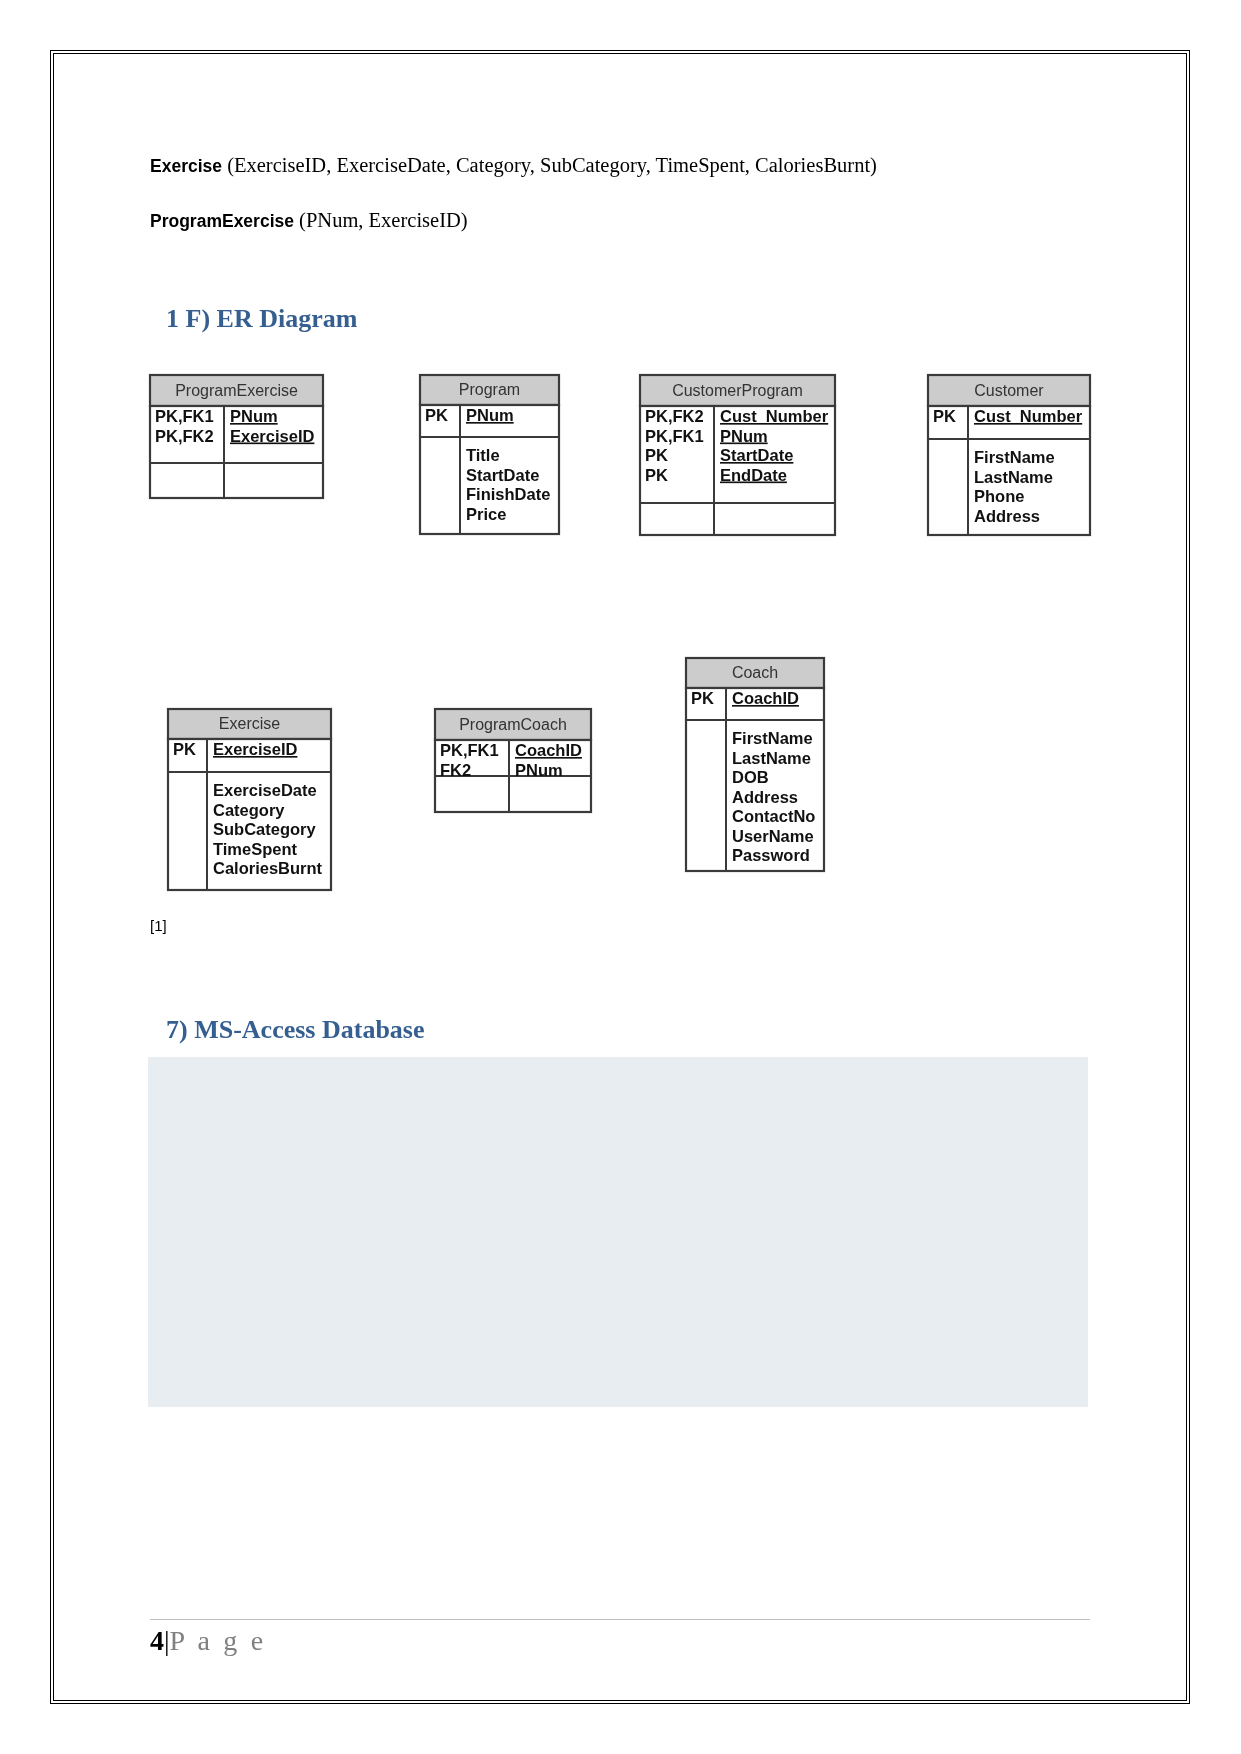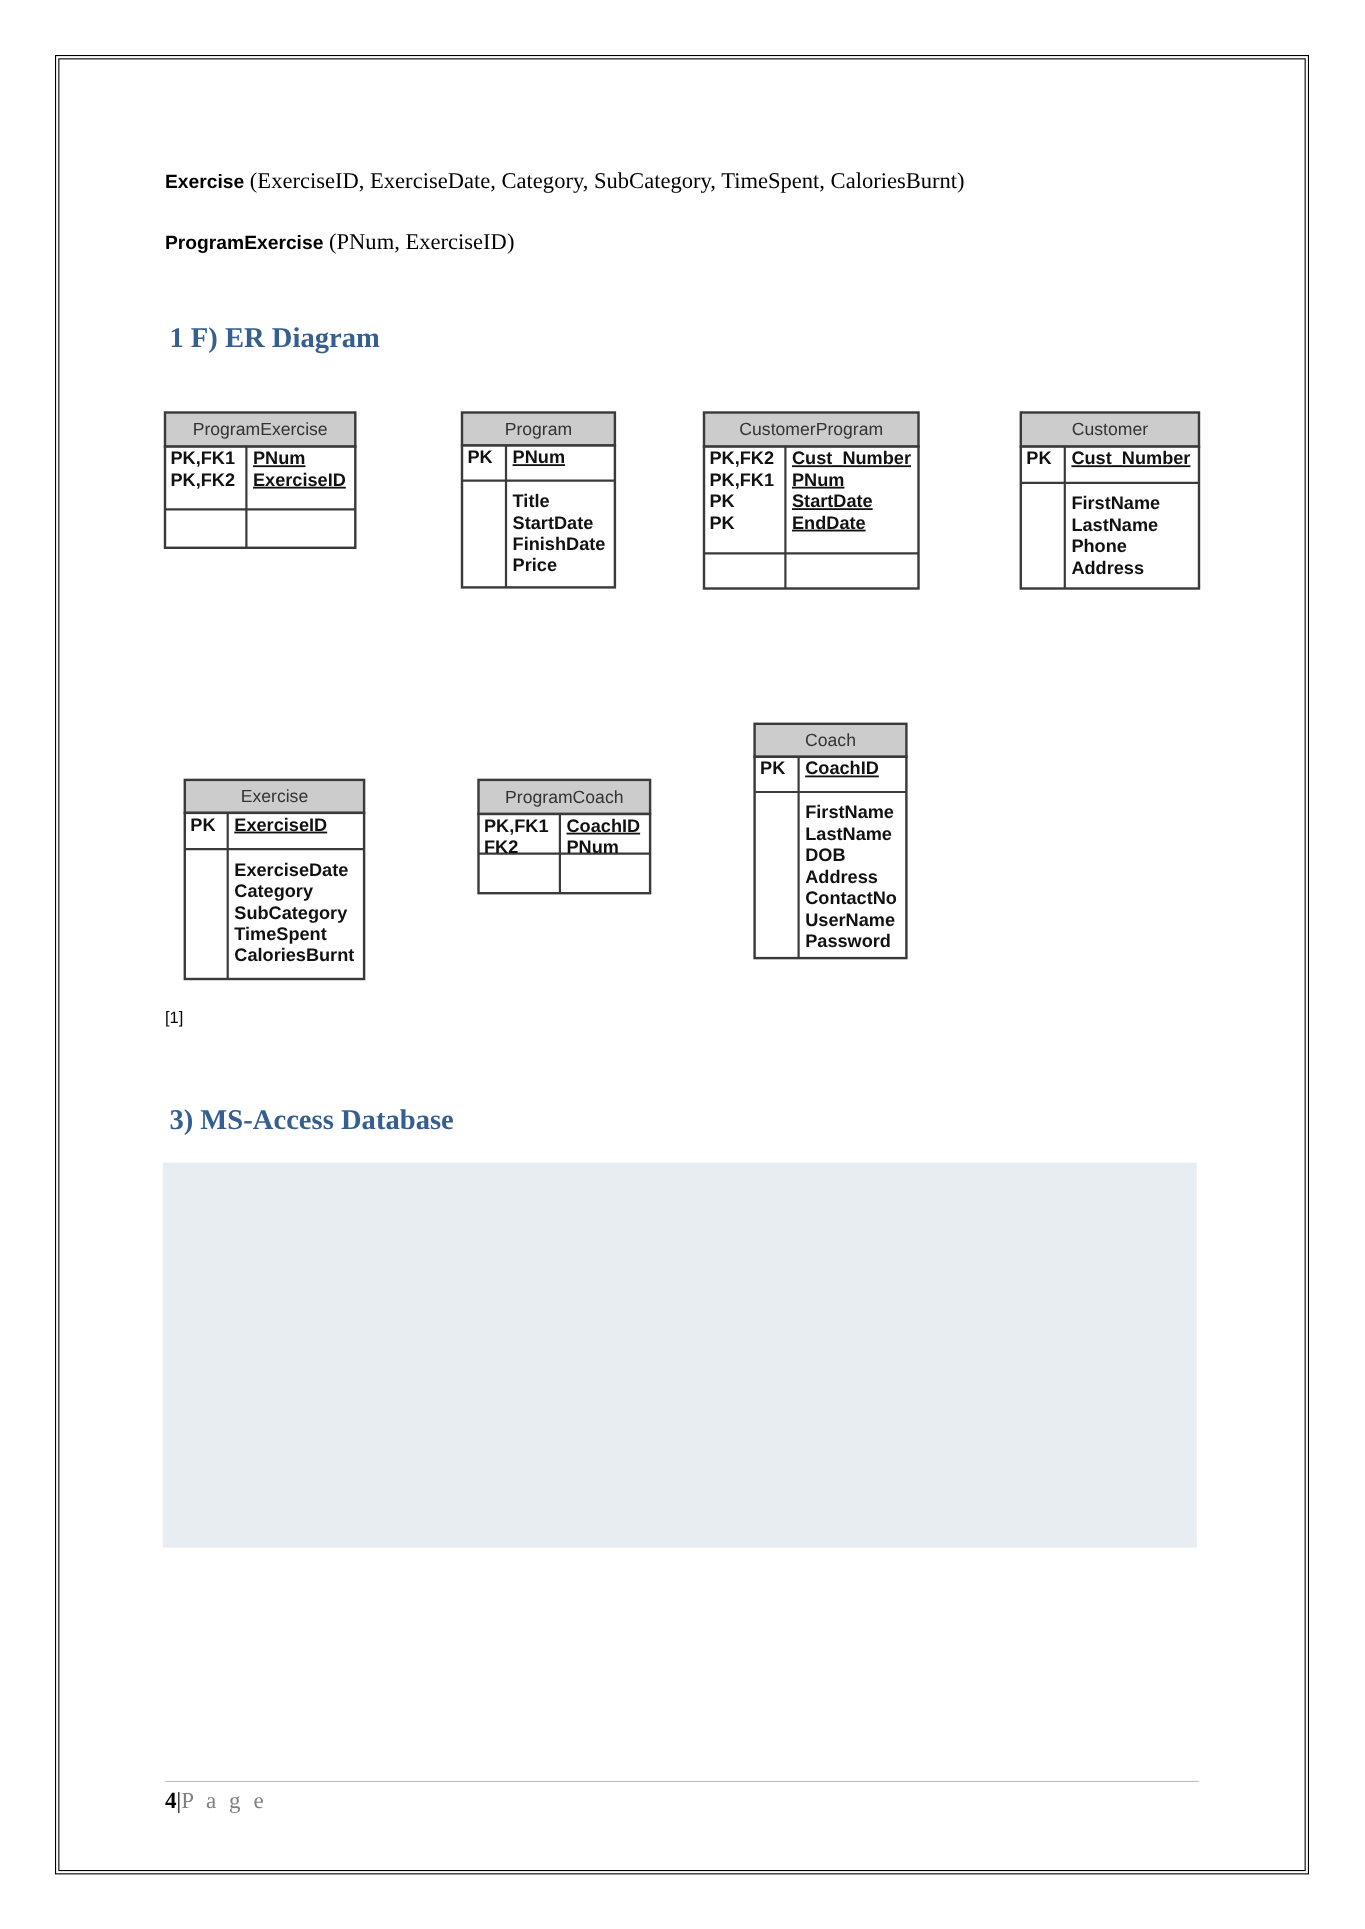--- a/index.html
+++ b/index.html
@@ -7,27 +7,27 @@
        font-family:"Liberation Serif",serif;-webkit-font-smoothing:antialiased;}
   .pg-border{position:absolute;left:50px;top:50px;width:1140px;height:1654px;
        border:1.3px solid #000;box-sizing:border-box;}
   .pg-border-inner{position:absolute;left:53px;top:53px;width:1134px;height:1648px;
        border:1.1px solid #000;box-sizing:border-box;}
 
   .para{position:absolute;font-size:20.5px;line-height:1.25;color:#000;white-space:nowrap;}
   .para b{font-family:"Liberation Sans",sans-serif;font-weight:bold;font-size:17.5px;}
   .u{text-underline-offset:2.5px;}
 
-  h2.heading{position:absolute;margin:4px;font-family:"Liberation Serif",serif;
+  h2.heading{position:absolute;margin:16px;font-family:"Liberation Serif",serif;
        font-weight:bold;font-size:26px;color:#365F91;white-space:nowrap;}
 
   .cite{position:absolute;font-family:"Liberation Sans",sans-serif;font-size:15px;color:#000;}
 
   .footer-rule{position:absolute;left:150px;top:1619px;width:940px;height:1px;background:#bfbfbf;}
-  .footer{position:absolute;left:150px;top:1625px;font-size:21px;color:#000;white-space:nowrap;}
+  .footer{position:absolute;left:150px;top:1625px;font-size:28px;color:#000;white-space:nowrap;}
   .footer .pn{font-weight:bold;}
   .footer .sep{color:#000;}
   .footer .pw{color:#808080;letter-spacing:3.2px;}
 
   
   svg.er{position:absolute;left:0;top:0;}
 
   
   .access{position:absolute;left:148px;top:1057px;width:940px;height:350px;
       background:#e8edf2;overflow:hidden;}
@@ -139,21 +139,21 @@
       <text x="732" y="783" font-family="Liberation Sans, sans-serif" font-size="16.5" font-weight="bold" fill="#111">DOB</text>
       <text x="732" y="802.5" font-family="Liberation Sans, sans-serif" font-size="16.5" font-weight="bold" fill="#111">Address</text>
       <text x="732" y="822" font-family="Liberation Sans, sans-serif" font-size="16.5" font-weight="bold" fill="#111">ContactNo</text>
       <text x="732" y="841.5" font-family="Liberation Sans, sans-serif" font-size="16.5" font-weight="bold" fill="#111">UserName</text>
       <text x="732" y="861" font-family="Liberation Sans, sans-serif" font-size="16.5" font-weight="bold" fill="#111">Password</text>
     </g>
   </svg>
 
 <div class="cite" style="left:150px;top:917px;">[1]</div>
 
-<h2 class="heading" style="left:150px;top:999px;">3) MS-Access Database</h2>
+<h2 class="heading" style="left:150px;top:999px;">7) MS-Access Database</h2>
 
 <div class="access">
   <svg id="access-svg" width="940" height="350"></svg>
 </div>
 
 <div class="footer-rule"></div>
 <div class="footer">
   <span class="pn">4</span><span class="sep">|</span><span class="pw">P a g e</span>
 </div>
 

